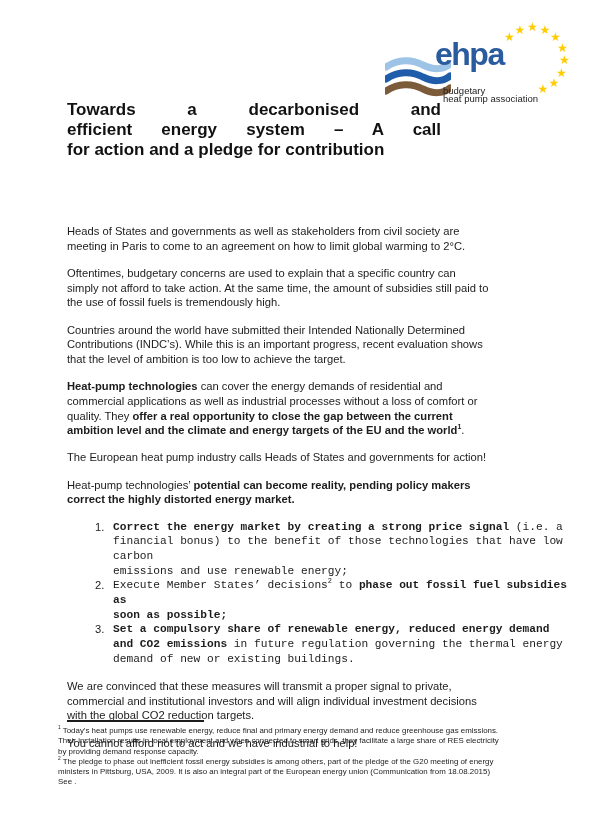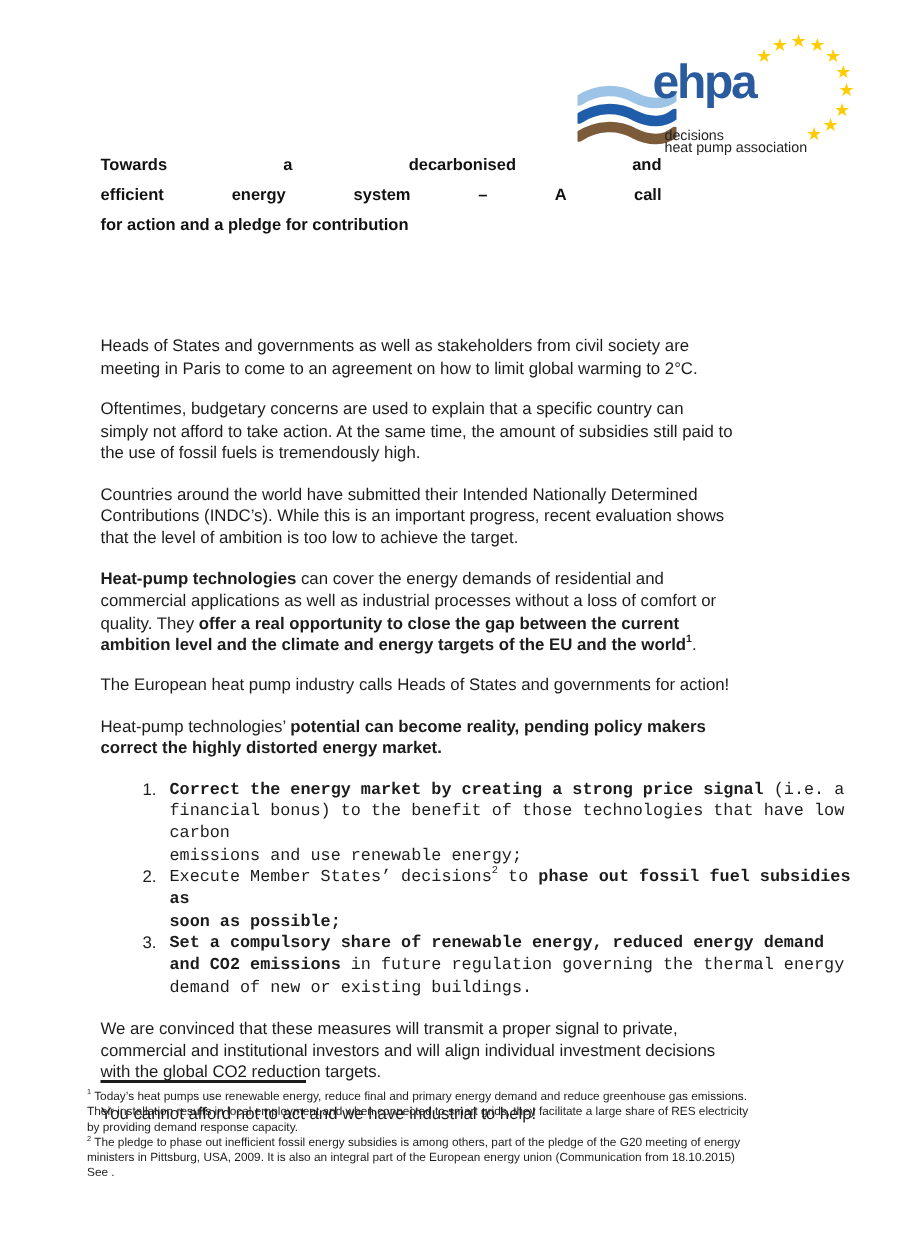--- a/index.html
+++ b/index.html
@@ -10,21 +10,21 @@
   .logo{position:absolute;left:385px;top:25px;width:205px;height:82px;}
   .waves{position:absolute;left:0;top:31px;}
   .wordmark{position:absolute;left:50px;top:13px;font-size:32px;font-weight:bold;
             letter-spacing:-1.5px;line-height:1;color:var(--ehpa-blue);}
   .logo-sub{position:absolute;left:58px;font-size:9.5px;line-height:1;color:#222;}
   #sub1{top:61px}
   #sub2{top:69px}
   .star{position:absolute;font-size:12px;line-height:1;color:var(--star-yellow);}
 
   
-  .title{position:absolute;left:67px;top:100px;width:374px;font-size:11px;
+  .title{position:absolute;left:67px;top:100px;width:374px;font-size:17px;
          font-weight:bold;line-height:20px;color:#111;}
   .jline{text-align:justify;text-align-last:justify;}
 
   
   .content{position:absolute;left:67px;top:192px;width:520px;font-size:11.2px;line-height:14.7px;margin-top:32px;}
   .para{white-space:pre-wrap;margin:0 0 12.5px 0;}
   .nlist{margin:0 0 12.5px 0;}
   .li{display:flex;}
   .num{width:18px;margin-left:28px;flex:0 0 auto;}
   .itext{white-space:pre-wrap;flex:1;font-family:Liberation Mono, monospace;}
@@ -42,21 +42,21 @@
 
 <div class="page" style="--ehpa-blue: #2a5b9f; --wave-light-blue: #9dc3e6; --wave-blue: #1f5ca9; --wave-brown: #7c5b3b; --star-yellow: #ffcc00;">
 
   <div class="logo">
     <svg class="waves" width="66" height="44" viewBox="0 0 66 44">
       <path d="M1,11 C 13,3 27,3 38,9 C 48,14 58,14 65,8" fill="none" style="stroke:var(--wave-light-blue)" stroke-width="7" stroke-linecap="round"></path>
       <path d="M1,23 C 13,15 27,15 38,21 C 48,26 58,26 65,20" fill="none" style="stroke:var(--wave-blue)" stroke-width="7" stroke-linecap="round"></path>
       <path d="M1,35 C 13,27 27,27 38,33 C 48,38 58,38 65,32" fill="none" style="stroke:var(--wave-brown)" stroke-width="7" stroke-linecap="round"></path>
     </svg>
     <div class="wordmark">ehpa</div>
-    <div class="logo-sub" id="sub1">decisions</div>
+    <div class="logo-sub" id="sub1">budgetary</div>
     <div class="logo-sub" id="sub2">heat pump association</div>
     <div id="stars">
         <span class="star" style="left: 119px; top: 5.8px;">★</span>
         <span class="star" style="left: 129.5px; top: -1.5px;">★</span>
         <span class="star" style="left: 142px; top: -4px;">★</span>
         <span class="star" style="left: 154.5px; top: -1.5px;">★</span>
         <span class="star" style="left: 165px; top: 5.8px;">★</span>
         <span class="star" style="left: 171.9px; top: 16.5px;">★</span>
         <span class="star" style="left: 174px; top: 29.1px;">★</span>
         <span class="star" style="left: 171px; top: 41.5px;">★</span>
@@ -111,17 +111,17 @@
 with the global CO2 reduction targets.</span></div>
       <div class="para"><span>You cannot afford not to act and we have industrial to help!</span></div>
     </div>
 
   <div class="fnrule"></div>
   <div class="footnotes" id="footnotes">
       <div class="fn"><sup class="sup">1</sup> <span>Today’s heat pumps use renewable energy, reduce final and primary energy demand and reduce greenhouse gas emissions.
 Their installation results in local employment and when connected to smart grids, they facilitate a large share of RES electricity
 by providing demand response capacity.</span></div>
       <div class="fn"><sup class="sup">2</sup> <span>The pledge to phase out inefficient fossil energy subsidies is among others, part of the pledge of the G20 meeting of energy
-ministers in Pittsburg, USA, 2009. It is also an integral part of the European energy union (Communication from 18.10.2015)
+ministers in Pittsburg, USA, 2009. It is also an integral part of the European energy union (Communication from 18.08.2015)
 See .</span></div>
     </div>
 
 </div>
 
 </body></html>

